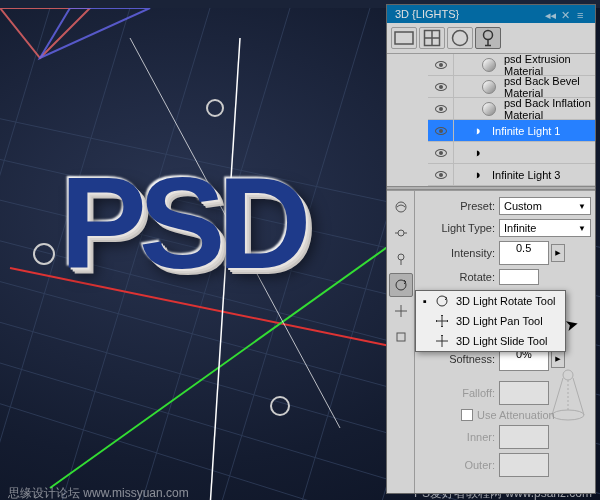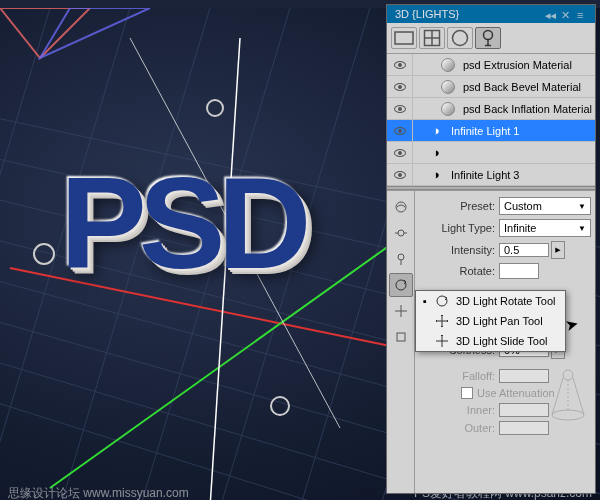--- a/index.html
+++ b/index.html
@@ -10,21 +10,21 @@
 .wm1 { position:absolute; left:8px; bottom:6px; color:rgba(255,255,255,.5); font-size:12px; }
 .wm2 { position:absolute; right:8px; bottom:6px; color:rgba(255,255,255,.6); font-size:12px; }
 .panel { position:absolute; right:4px; top:4px; width:210px; height:490px; background:#d3d3d3; border:1px solid #666; display:flex; flex-direction:column; }
 .panel-header { background:#0369a1; color:#e0e0e0; padding:3px 8px; display:flex; align-items:center; justify-content:space-between; }
 .panel-title { font-size:11px; }
 .panel-hdr-icons { display:flex; gap:6px; }
 .hdr-ic { width:10px; height:10px; opacity:.7; cursor:pointer; }
 .filter-row { background:#d3d3d3; border-bottom:1px solid #999; padding:4px; display:flex; gap:2px; justify-content:flex-start; }
 .filter-btn { width:26px; height:22px; background:#d3d3d3; border:1px solid #999; border-radius:2px; display:flex; align-items:center; justify-content:center; cursor:pointer; }
 .filter-btn.active { background:#b8b8b8; border-color:#666; }
-.layer-list { background:#d3d3d3; max-height:160px; overflow:auto; }
+.layer-list { background:#d3d3d3; max-height:160px; overflow:auto;padding-left:41px; }
 .layer-row { display:flex; align-items:center; height:22px; border-bottom:1px solid #bbb; }
 .layer-row.sel { background:#2680ff; color:#fff; }
 .vis-col { width:26px; height:22px; display:flex; align-items:center; justify-content:center; border-right:1px solid #bbb; }
 .eye { width:12px; height:8px; border:1px solid #555; border-radius:50%; position:relative; }
 .eye:after { content:""; position:absolute; left:3px; top:1px; width:4px; height:4px; background:#555; border-radius:50%; }
 .layer-icon { width:22px; display:flex; align-items:center; justify-content:center; }
 .mat-icon { width:14px; height:14px; background:linear-gradient(135deg,#fff,#888); border-radius:50%; border:1px solid #888; }
 .light-icon { font-size:13px; }
 .layer-label { flex:1; padding-left:4px; }
 .divider { height:4px; background:#b0b0b0; border-top:1px solid #888; border-bottom:1px solid #888; cursor:ns-resize; }
@@ -32,21 +32,21 @@
 .tool-strip { width:28px; background:#d3d3d3; border-right:1px solid #999; display:flex; flex-direction:column; gap:2px; padding-top:4px; }
 .tool-btn { width:24px; height:24px; margin:0 auto; border:1px solid transparent; border-radius:2px; display:flex; align-items:center; justify-content:center; cursor:pointer; }
 .tool-btn.active { background:#b0b0b0; border-color:#777; }
 .tool-btn svg { width:16px; height:16px; }
 .prop-body { flex:1; padding:6px 4px; }
 .prop-row { display:flex; align-items:center; margin-bottom:4px; }
 .prop-label { width:58px; text-align:right; padding-right:4px; color:#333; }
 .prop-label.dis { color:#999; }
 .dropdown { flex:1; height:18px; background:#fff; border:1px solid #888; padding:0 4px; display:flex; align-items:center; justify-content:space-between; cursor:pointer; }
 .dropdown .arr { font-size:8px; }
-.num-input { width:50px; height:14px; background:#fff; border:1px solid #888; padding:0 4px; }
+.num-input { width:50px; height:24px; background:#fff; border:1px solid #888; padding:0 16px; }
 .slider-btn { width:14px; height:18px; background:#d3d3d3; border:1px solid #888; display:flex; align-items:center; justify-content:center; cursor:pointer; margin-left:2px; font-size:7px; }
 .color-swatch { width:40px; height:16px; background:#fff; border:1px solid #888; cursor:pointer; }
 .chk { width:12px; height:12px; border:1px solid #888; background:#fff; margin-right:4px; }
 .light-diagram { position:absolute; right:6px; bottom:70px; width:42px; height:56px; opacity:.5; }
 .flyout { position:absolute; left:415px; top:290px; background:#efefef; border:1px solid #666; box-shadow:2px 2px 6px rgba(0,0,0,.4); z-index:50; }
 .flyout-item { display:flex; align-items:center; padding:3px 10px 3px 6px; cursor:pointer; gap:6px; }
 .fly-dot { width:6px; text-align:center; }
 .fly-icon { width:16px; display:flex; align-items:center; justify-content:center; }
 .cursor-arrow { position:absolute; left:565px; top:315px; font-size:16px; color:#000; z-index:60; transform:rotate(-15deg); }
 .indent { width:12px; }

